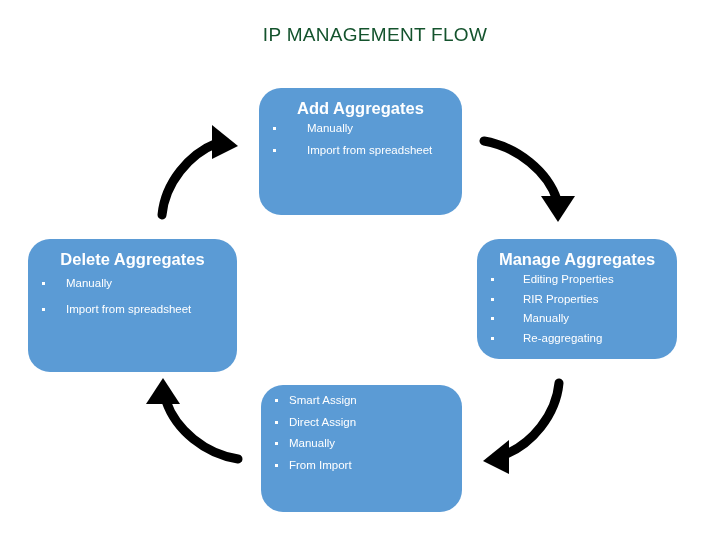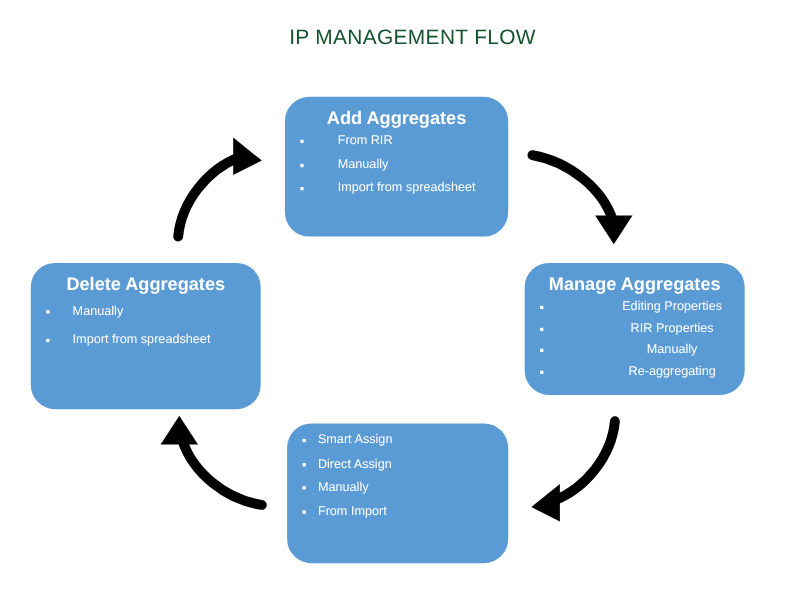--- a/index.html
+++ b/index.html
@@ -65,21 +65,21 @@
     background: #ffffff;
   }
   
   #node-add     { left: 259px; top: 88px;  width: 203px; height: 127px; }
   #node-manage  { left: 477px; top: 239px; width: 200px; height: 120px; }
   #node-assign  { left: 261px; top: 385px; width: 201px; height: 127px; }
   #node-delete  { left: 28px;  top: 239px; width: 209px; height: 133px; }
 
   #node-delete .node-title { margin-bottom: 8px; }
   #node-delete li { padding-left: 38px; margin-bottom: 14px; }
-  #node-manage li { padding-left: 72px; margin-bottom: 8px; text-align: center; }
+  #node-manage li { padding-left: 46px; margin-bottom: 8px; }
   #node-assign li { padding-left: 28px; margin-bottom: 10px; }
 
   .arrow-layer {
     position: absolute;
     left: 0;
     top: 0;
     width: 720px;
     height: 540px;
     pointer-events: none;
   }
@@ -87,21 +87,20 @@
 </head>
 <body>
 
 <div id="slide">
 
   <div id="title">IP MANAGEMENT FLOW</div>
 
   <div class="node" id="node-add">
     <div class="node-title">Add Aggregates</div>
     <ul>
-      <li>From RIR</li>
       <li>Manually</li>
       <li>Import from spreadsheet</li>
     </ul>
   </div>
 
   <div class="node" id="node-manage">
     <div class="node-title">Manage Aggregates</div>
     <ul>
       <li>Editing Properties</li>
       <li>RIR Properties</li>

